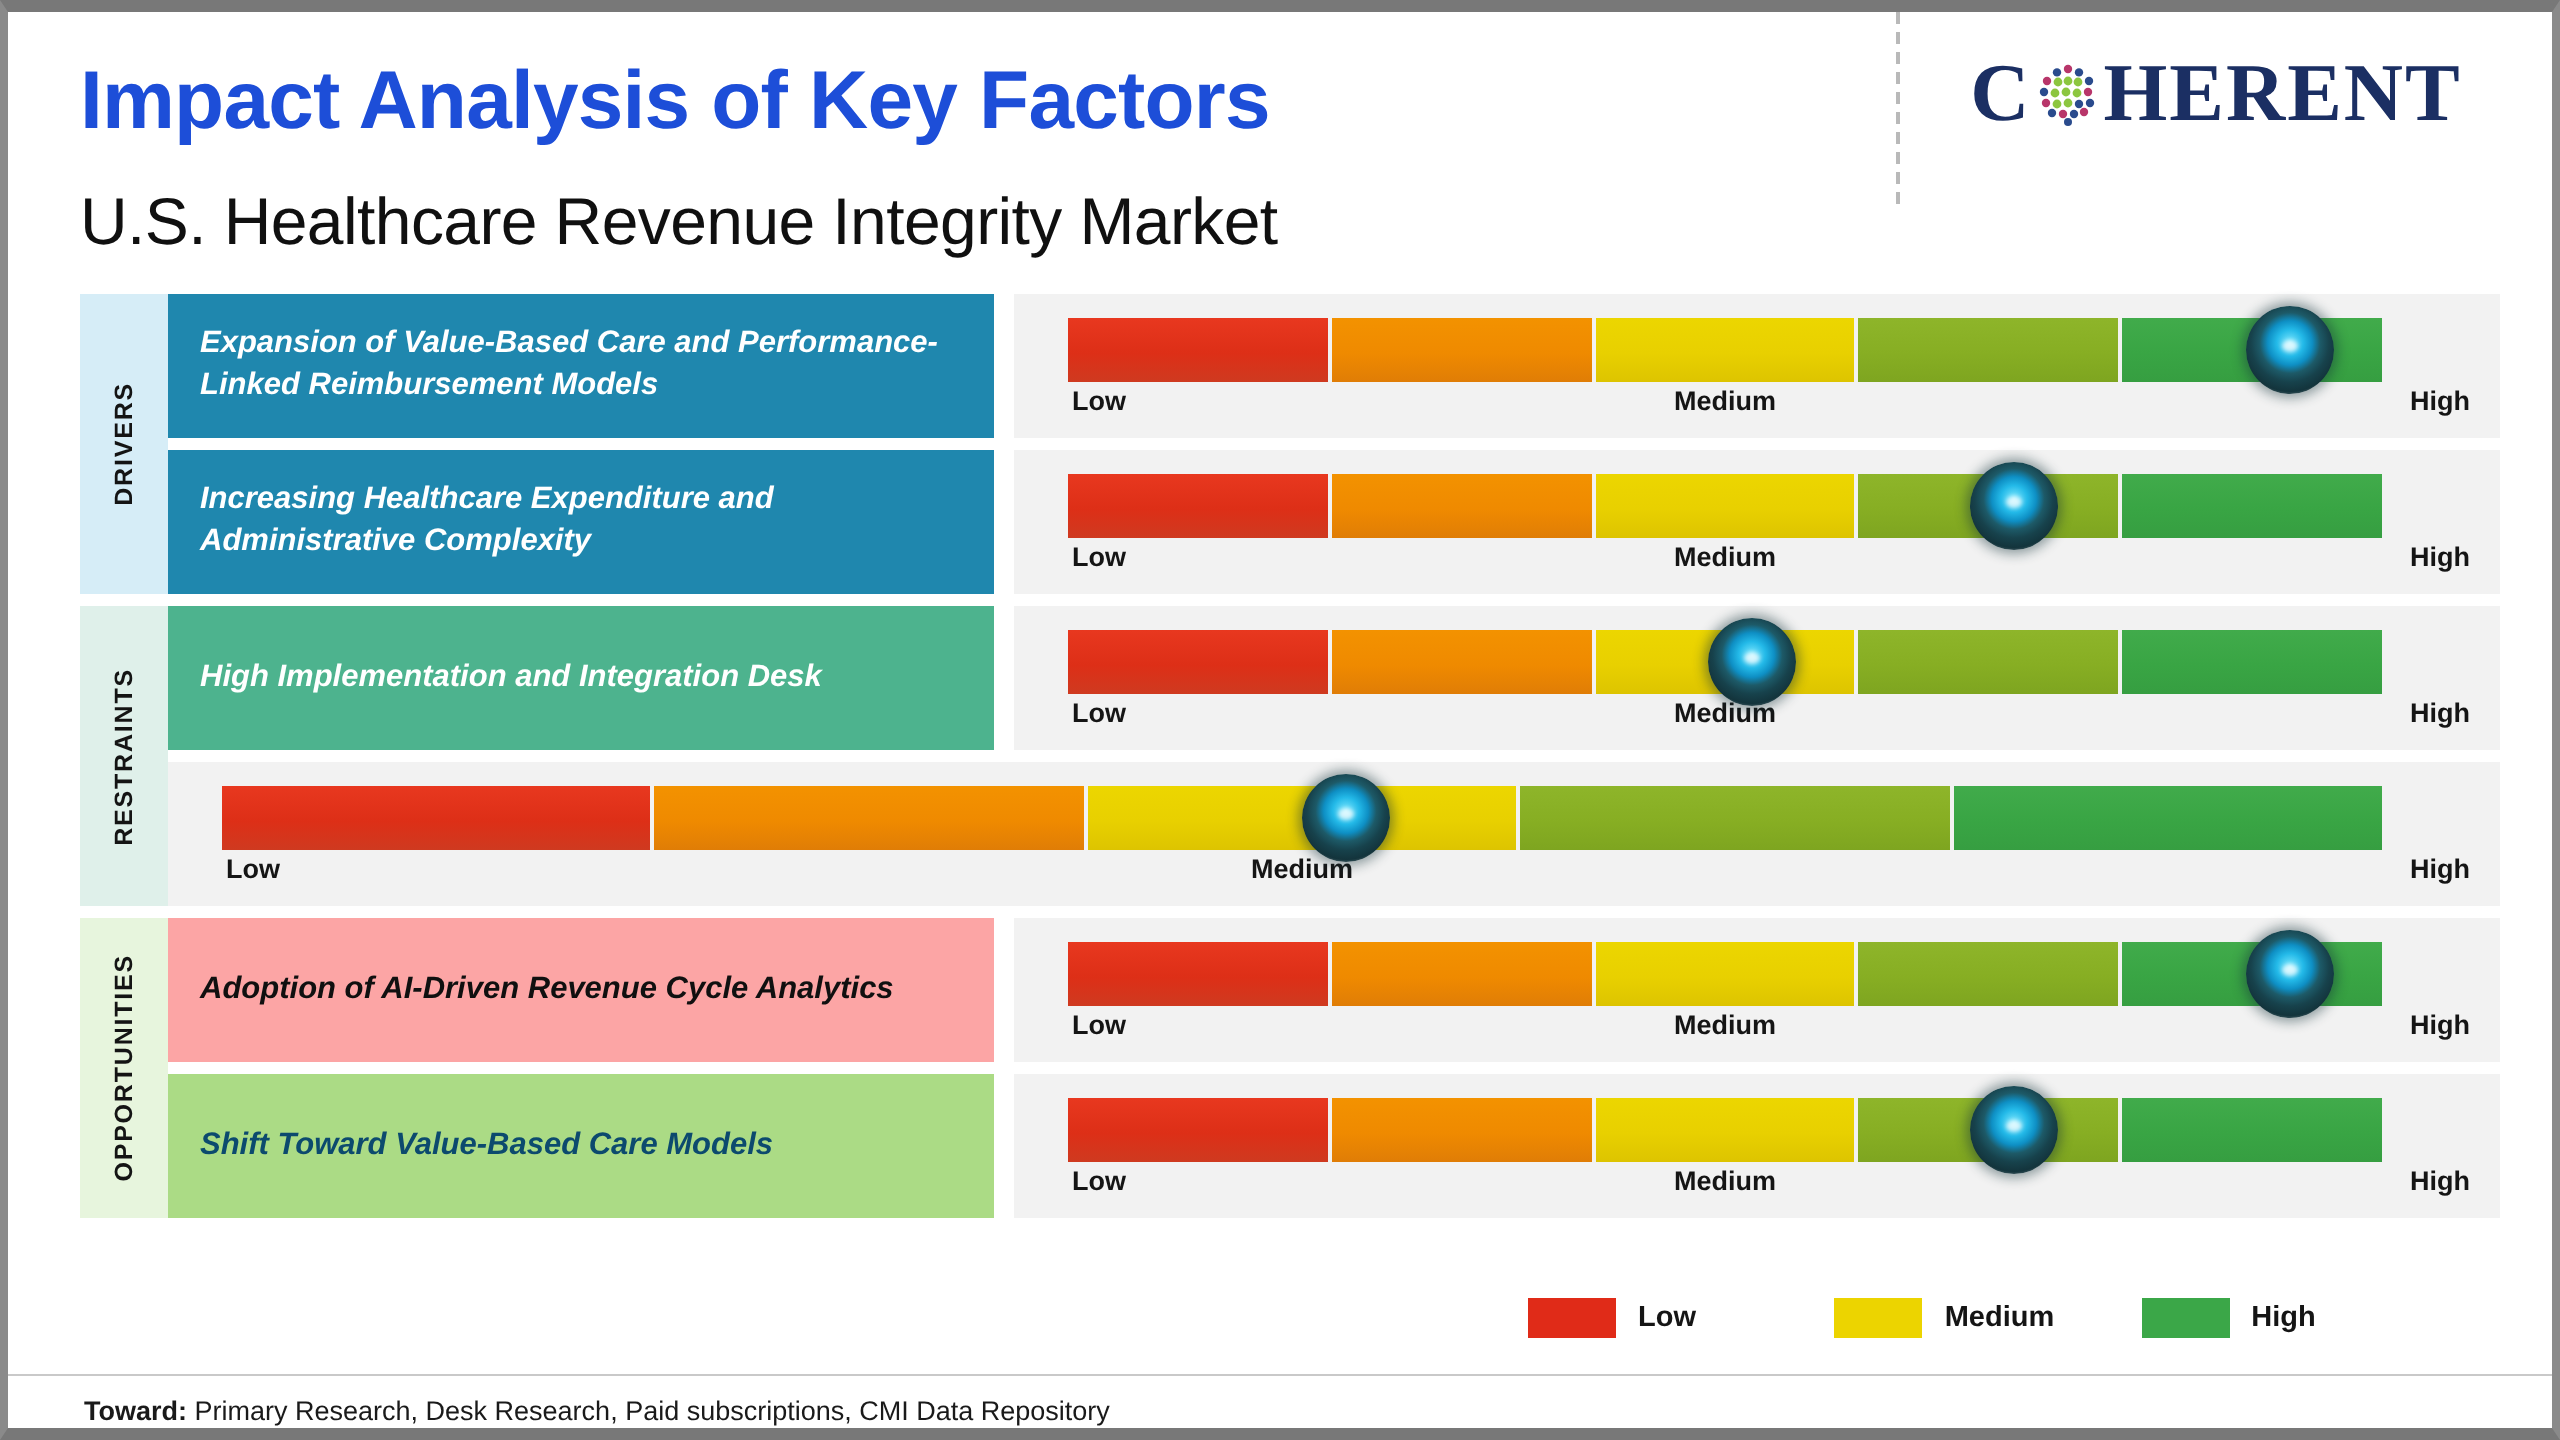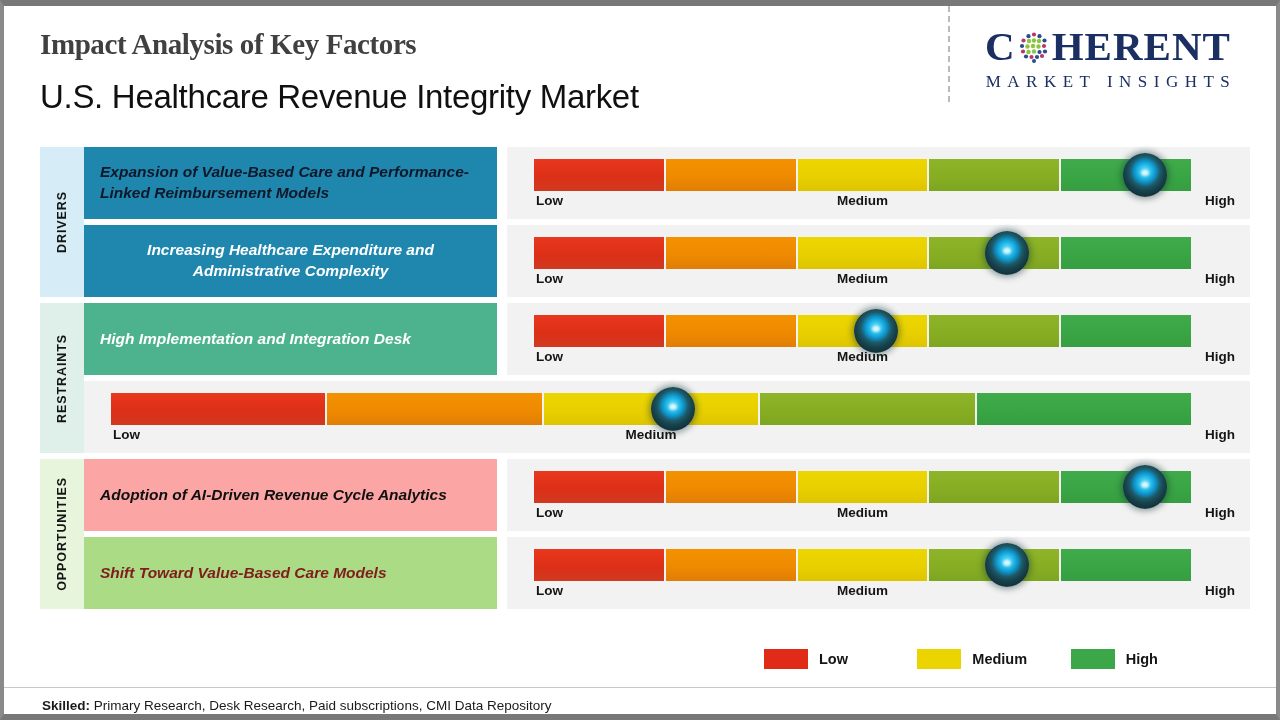--- a/index.html
+++ b/index.html
@@ -24,27 +24,26 @@
   }
 
   
   .header {
     position: absolute;
     left: 36px;
     top: 22px;
     width: 860px;
   }
   .title-main {
-    font-size: 29px;
-    font-weight: bold;
-    color: #404040;
+    font-size: 41px;
+    font-weight: bold;
+    color: #1d4ed8;
     letter-spacing: -0.4px;
     line-height: 1.12;
     white-space: nowrap;
-    font-family: Liberation Serif, serif;
   }
   .title-sub {
     font-size: 33px;
     font-weight: normal;
     color: #101010;
     letter-spacing: -0.3px;
     line-height: 1.18;
     margin-top: 18px;
     white-space: nowrap;
   }
@@ -296,49 +295,48 @@
             <circle cx="9" cy="26.5" r="2.1" fill="#2a4b8d"></circle>
             <circle cx="14.5" cy="27" r="2.1" fill="#b8366a"></circle>
             <circle cx="20" cy="27" r="2.1" fill="#2a4b8d"></circle>
             <circle cx="25" cy="26" r="2.1" fill="#b8366a"></circle>
             <circle cx="17" cy="31" r="2" fill="#2a4b8d"></circle>
           </g>
         </svg>
       </span>
       <span>HERENT</span>
     </div>
-    <div class="logo-tag">MARKET INSIGHTS</div>
   </div>
 
   <div class="matrix">
       <div class="cat-group">
         <div class="cat-label" style="background: rgb(214, 237, 247);">
           <span>DRIVERS</span>
         </div>
         <div class="rows-wrap">
           <div class="row">
-            <div class="factor" style="background: rgb(31, 135, 174); color: #0f172a;">Expansion of Value-Based Care and Performance-Linked Reimbursement Models</div>
+            <div class="factor" style="background: rgb(31, 135, 174); color: #ffffff;">Expansion of Value-Based Care and Performance-Linked Reimbursement Models</div>
             <div class="gauge">
               <div class="bar">
                 <div class="seg s1"></div>
                 <div class="seg s2"></div>
                 <div class="seg s3"></div>
                 <div class="seg s4"></div>
                 <div class="seg s5"></div>
               </div>
               <div class="scale">
                 <span class="lo">Low</span>
                 <span class="md">Medium</span>
                 <span class="hi">High</span>
               </div>
               <div class="marker" style="left: calc(93% - 52.98px);"></div>
             </div>
           </div>
           <div class="row">
-            <div class="factor" style="background: rgb(31, 135, 174); color: rgb(255, 255, 255); text-align: center;">Increasing Healthcare Expenditure and Administrative Complexity</div>
+            <div class="factor" style="background: rgb(31, 135, 174); color: rgb(255, 255, 255);">Increasing Healthcare Expenditure and Administrative Complexity</div>
             <div class="gauge">
               <div class="bar">
                 <div class="seg s1"></div>
                 <div class="seg s2"></div>
                 <div class="seg s3"></div>
                 <div class="seg s4"></div>
                 <div class="seg s5"></div>
               </div>
               <div class="scale">
                 <span class="lo">Low</span>
@@ -409,21 +407,21 @@
               </div>
               <div class="scale">
                 <span class="lo">Low</span>
                 <span class="md">Medium</span>
                 <span class="hi">High</span>
               </div>
               <div class="marker" style="left: calc(93% - 52.98px);"></div>
             </div>
           </div>
           <div class="row">
-            <div class="factor" style="background: rgb(171, 219, 133); color: #7f1d1d;">Shift Toward Value-Based Care Models</div>
+            <div class="factor" style="background: rgb(171, 219, 133); color: #0c4a6e;">Shift Toward Value-Based Care Models</div>
             <div class="gauge">
               <div class="bar">
                 <div class="seg s1"></div>
                 <div class="seg s2"></div>
                 <div class="seg s3"></div>
                 <div class="seg s4"></div>
                 <div class="seg s5"></div>
               </div>
               <div class="scale">
                 <span class="lo">Low</span>
@@ -447,16 +445,16 @@
         <div class="legend-text">Medium</div>
       </div>
       <div class="legend-item">
         <div class="swatch" style="background: rgb(59, 167, 72);"></div>
         <div class="legend-text">High</div>
       </div>
     </div>
 
   <div class="footer-rule"></div>
   <div class="source">
-    <b>Skilled:</b><span> Primary Research, Desk Research, Paid subscriptions, CMI Data Repository</span>
+    <b>Toward:</b><span> Primary Research, Desk Research, Paid subscriptions, CMI Data Repository</span>
   </div>
 
 </div>
 
 </body></html>

